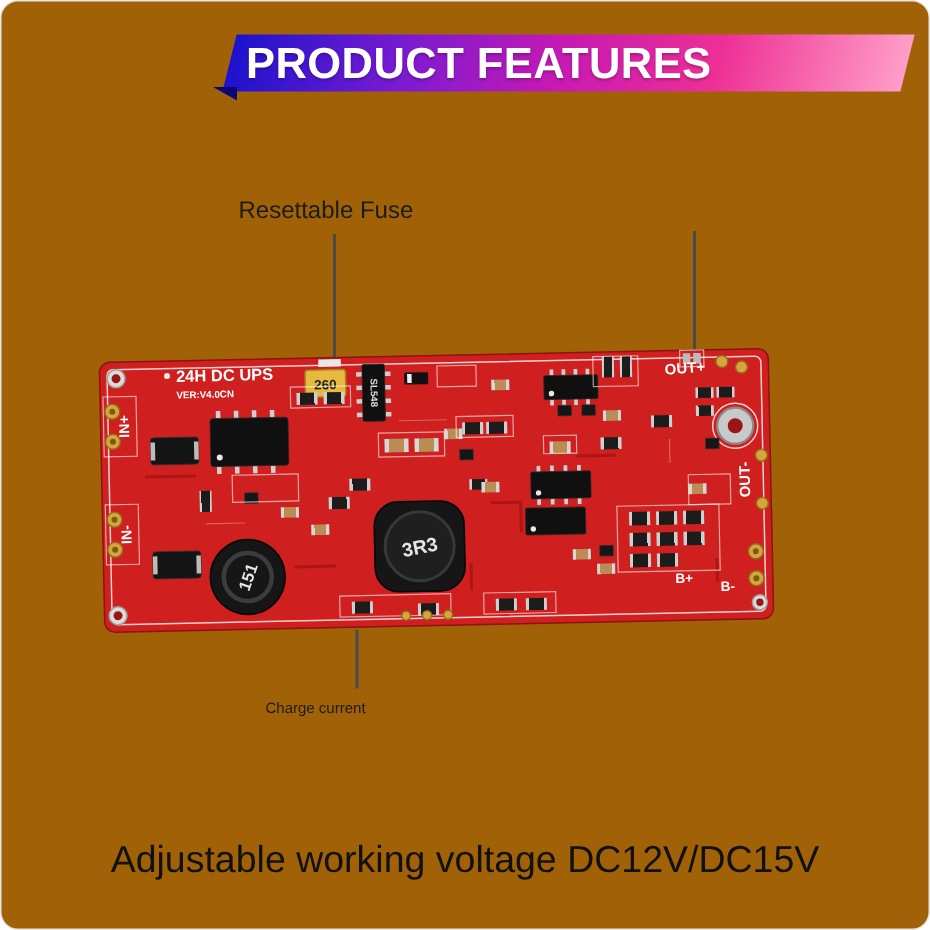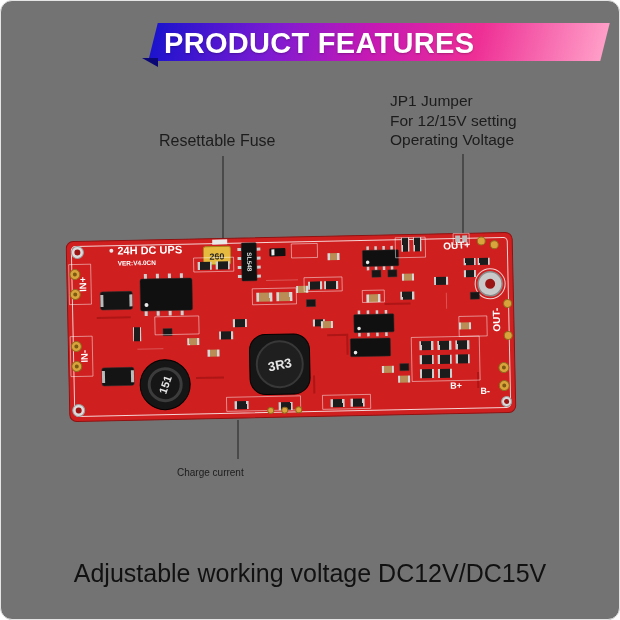--- a/index.html
+++ b/index.html
@@ -3,21 +3,21 @@
 <meta charset="utf-8">
 <style>
   :root{
     --banner_start:#1c13cd; --banner_mid:#7c1bd2; --banner_magenta:#c519b4;
     --banner_pink:#ee2f95; --banner_end:#ff9ec7;
     --pcb_red:#cf1f1f; --pcb_red_dark:#a81414; --fuse_yellow:#e6b93f; --text_dark:#1c1c1c;
   }
   *{box-sizing:border-box}
   html,body{margin:0;padding:0}
   body{width:620px;height:620px;background:#fff;font-family:"Liberation Sans",sans-serif;}
-  .card{position:relative;width:620px;height:620px;background:#737373;border:1px solid #e5e5e5;border-radius:12px;overflow:hidden}
+  .card{position:relative;width:620px;height:620px;background:#a16207;border:1px solid #e5e5e5;border-radius:12px;overflow:hidden}
 
   
   .banner-bg{position:absolute;left:152px;top:22px;width:452px;height:38px;transform:skewX(-14deg);
     background:linear-gradient(90deg,var(--banner_start) 0%,var(--banner_mid) 26%,var(--banner_magenta) 48%,var(--banner_pink) 72%,var(--banner_end) 100%);}
   .banner-fold{position:absolute;left:141px;top:57px;width:16px;height:9px;background:#0b0775;
     clip-path:polygon(0 0,100% 0,100% 100%);}
   .banner-title{position:absolute;left:163px;top:26px;font-size:29px;font-weight:800;color:#fff;
     letter-spacing:.3px;white-space:nowrap;text-shadow:0 1px 2px rgba(0,0,0,.25);}
 
   
@@ -64,25 +64,20 @@
 
 <div class="card">
 
   <div class="banner-bg"></div>
   <div class="banner-fold"></div>
   <div class="banner-title">PRODUCT FEATURES</div>
 
   <div class="callout-text co-fuse-label">Resettable Fuse</div>
   <div class="line line-fuse"></div>
 
-  <div class="callout-text co-jp1">
-    <div>JP1 Jumper</div>
-    <div>For 12/15V setting</div>
-    <div>Operating Voltage</div>
-  </div>
   <div class="line line-jp1"></div>
 
   <svg class="pcb" viewBox="0 0 448 182">
     <defs>
       <linearGradient id="chip" x1="0" y1="0" x2="1" y2="0">
         <stop offset="0" stop-color="#cfcfcf"></stop>
           <stop offset="0.15" stop-color="#cfcfcf"></stop>
         <stop offset="0.15" stop-color="#1c1c1c"></stop>
           <stop offset="0.85" stop-color="#1c1c1c"></stop>
         <stop offset="0.85" stop-color="#cfcfcf"></stop>

